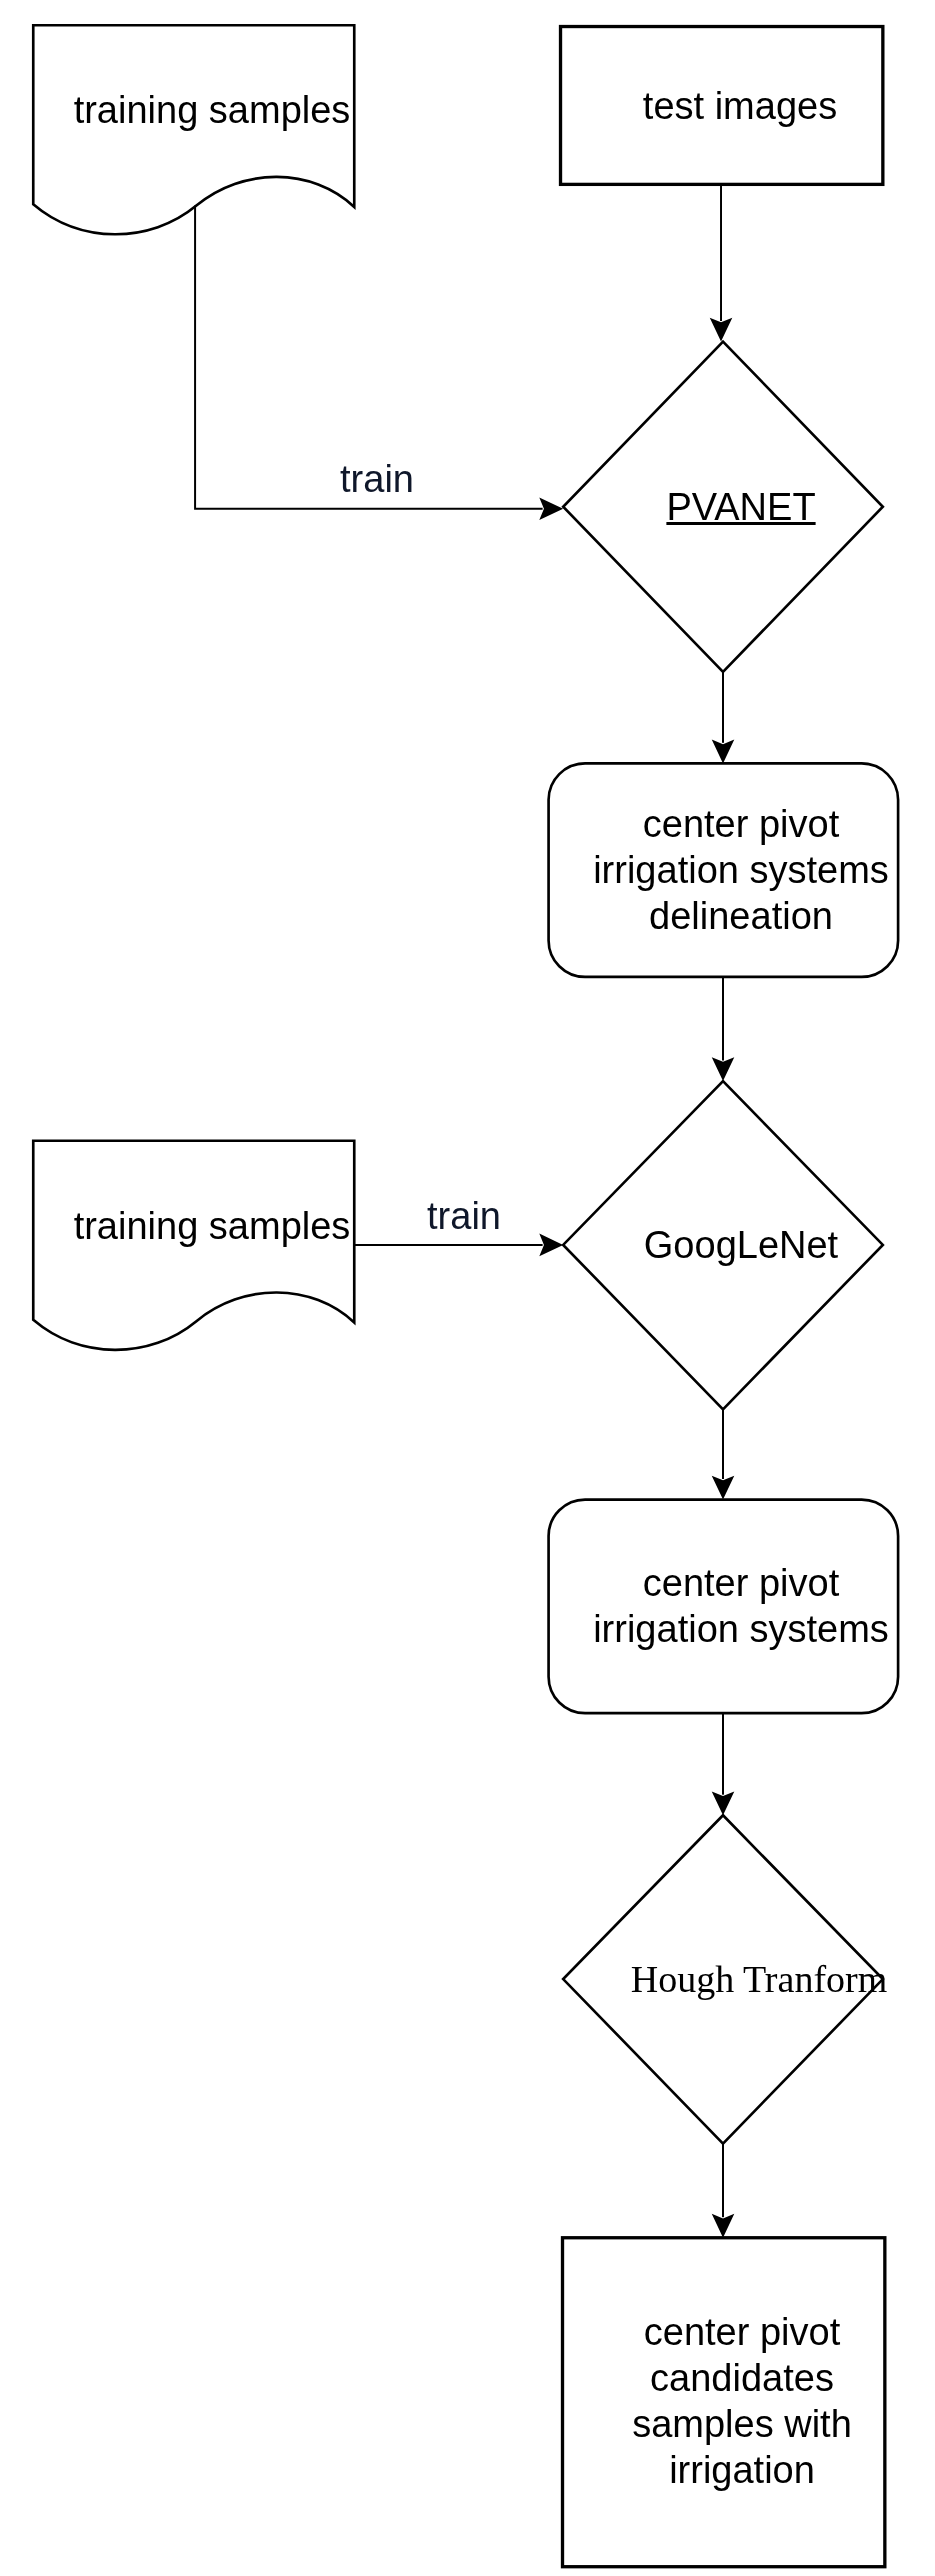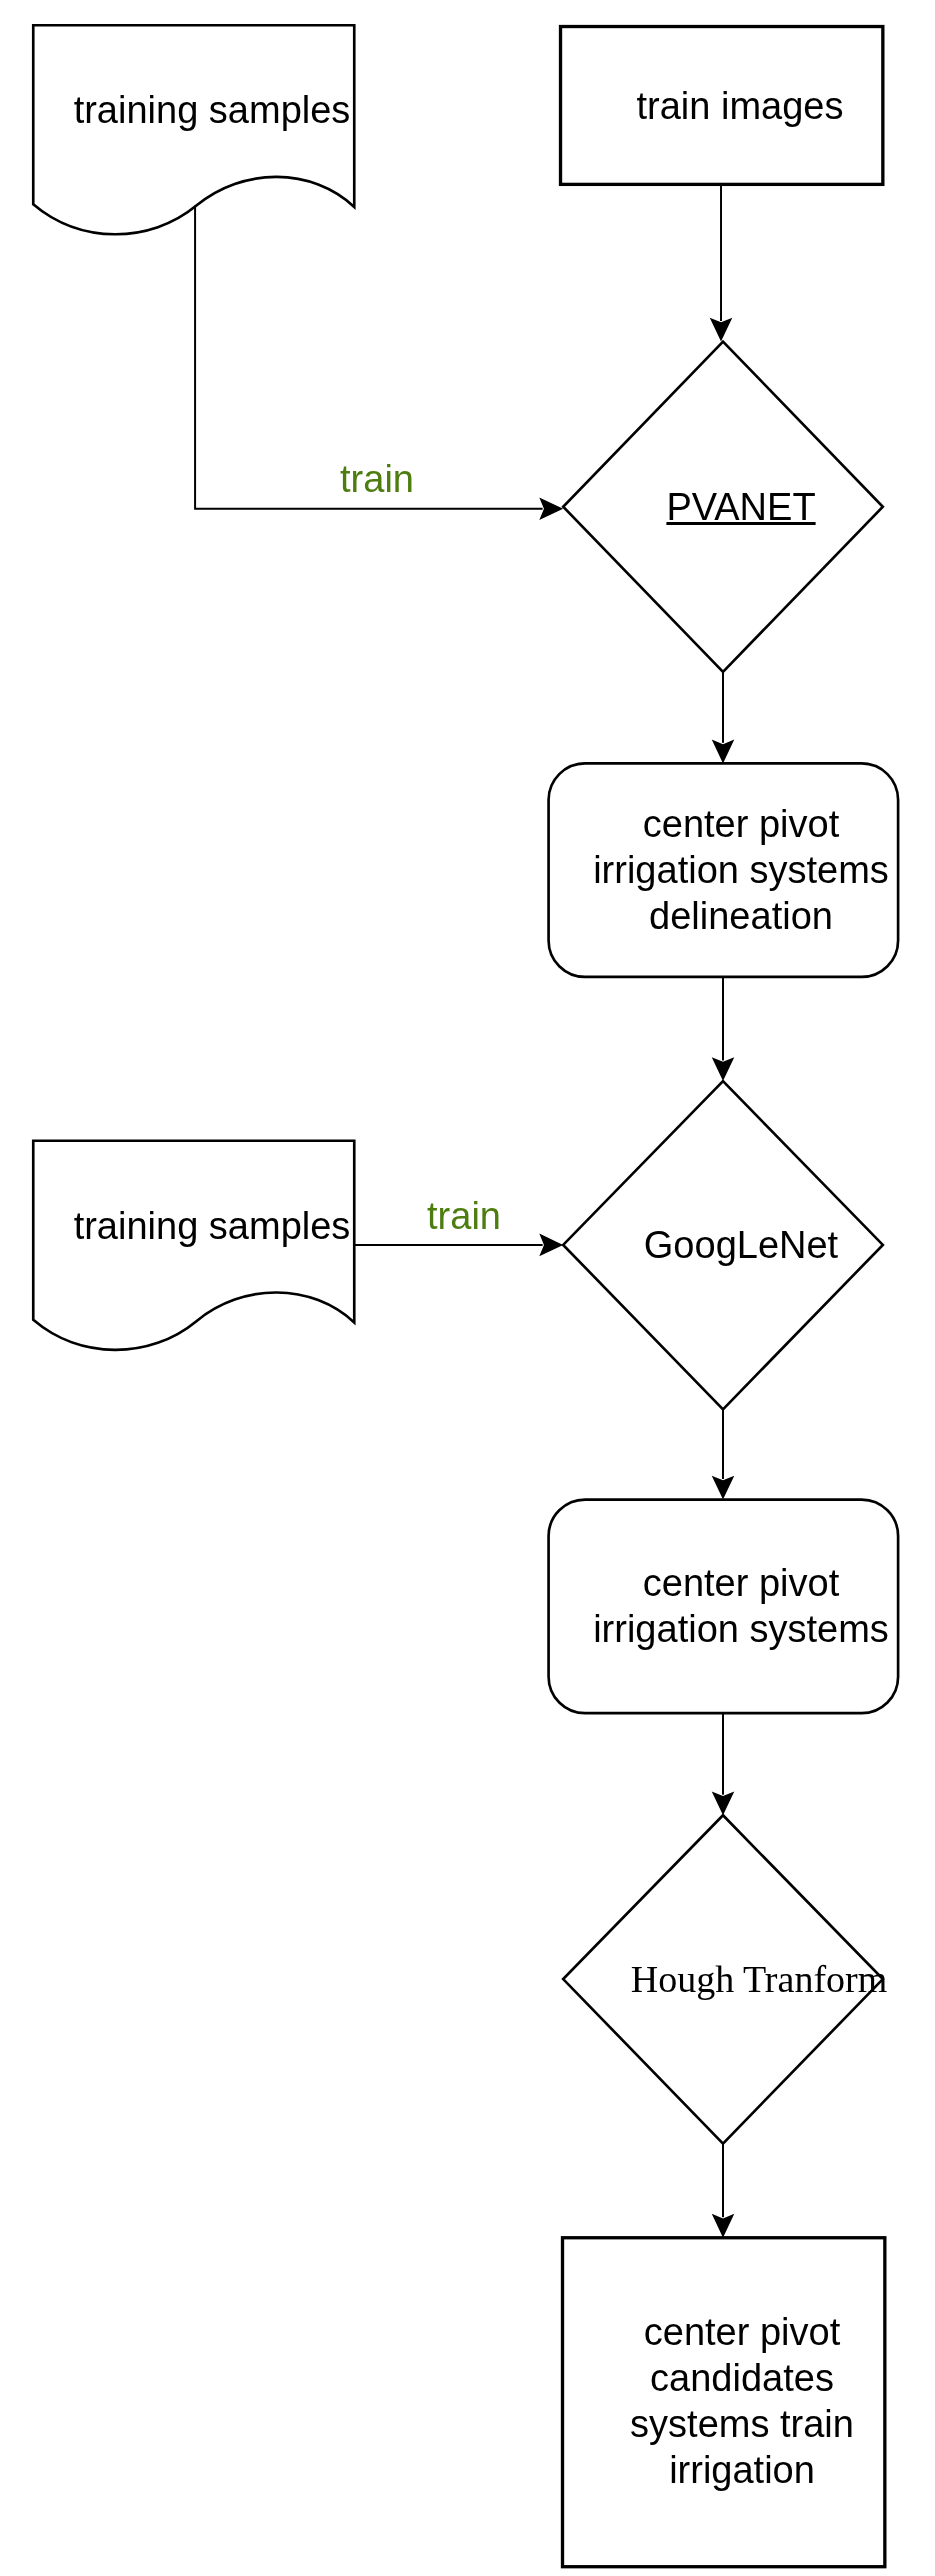--- a/index.html
+++ b/index.html
@@ -22,21 +22,21 @@
     text-align: center;
     color: #000000;
     font-size: 38px;
     line-height: 46px;
     white-space: nowrap;
   }
   .label div { white-space: nowrap; margin-left: 36px; }
   .edge-label {
     position: absolute;
     transform: translate(-50%, -50%);
-    color: #4d7c0f;
+    color: #0f172a;
     font-size: 38px;
     line-height: 41px;
     background: #ffffff;
     padding: 0 4px;
     white-space: nowrap;
   }
 </style>
 </head>
 <body>
 
@@ -101,21 +101,21 @@
       <line class="connector" x1="1090" y1="3232" x2="1090" y2="3343"></line>
       <polygon class="arrowhead" points="1090,3374 1073,3338 1090,3345 1107,3338"></polygon>
     </g>
   </svg>
 
   <div class="label" style="left:194px; top:110px;">
     <div>training samples</div>
   </div>
 
   <div class="label" style="left:722px; top:106px;">
-    <div>train images</div>
+    <div>test images</div>
   </div>
 
   <div class="label" style="left:723px; top:507px;text-decoration:underline;">
     <div>PVANET</div>
   </div>
 
   <div class="label" style="left:723px; top:870px;">
     <div>center pivot</div>
     <div>irrigation systems</div>
     <div>delineation</div>
@@ -134,21 +134,21 @@
     <div>irrigation systems</div>
   </div>
 
   <div class="label" style="left:741px; top:1979px;font-family:Liberation Serif, serif;">
     <div>Hough Tranform</div>
   </div>
 
   <div class="label" style="left:724px; top:2401px;">
     <div>center pivot</div>
     <div>candidates</div>
-    <div>systems train</div>
+    <div>samples with</div>
     <div>irrigation</div>
   </div>
 
   <div class="edge-label" style="left:377px; top:479px;">train</div>
 
   <div class="edge-label" style="left:464px; top:1216px;">train</div>
 
 </div>
 
 

